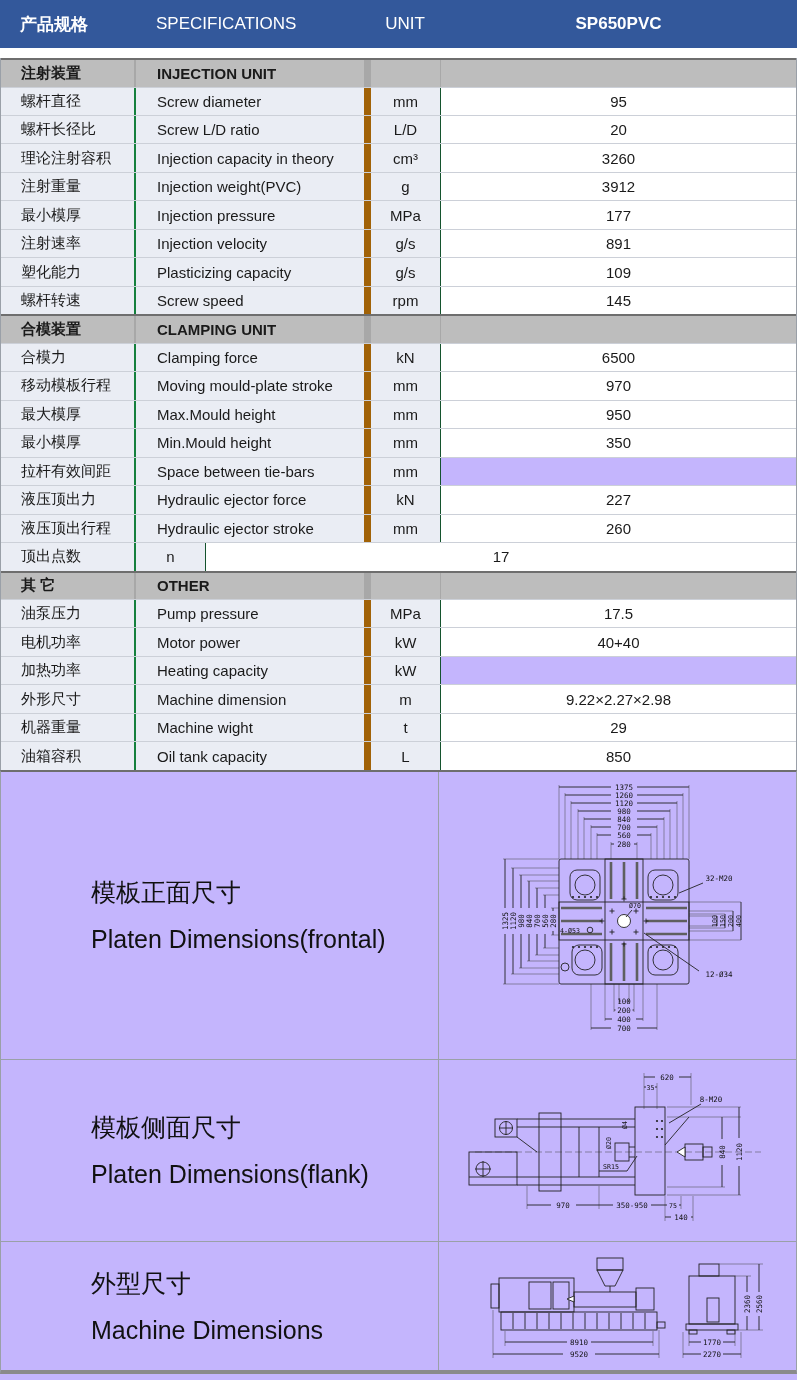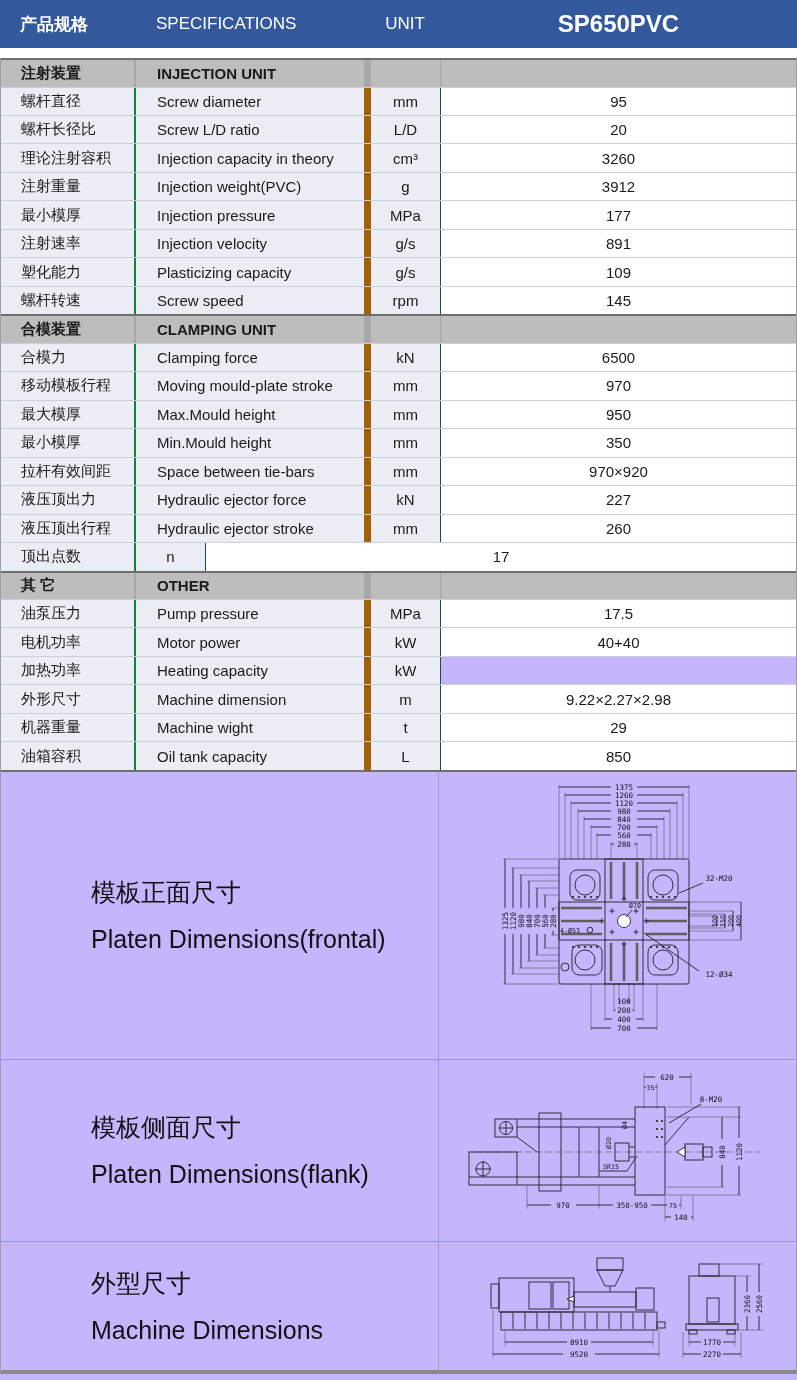--- a/index.html
+++ b/index.html
@@ -4,21 +4,21 @@
 <style>
   html,body{margin:0;padding:0;background:#fff}
   .page{width:797px;height:1380px;position:relative;overflow:hidden;background:#c4b5fd;
         font-family:"Liberation Sans","DejaVu Sans",sans-serif;color:#1a1a1a}
   
   .hdr{height:48px;background:#33589b;display:flex;align-items:center;color:#fff}
   .hc{box-sizing:border-box;display:flex;align-items:center}
   .hc1{width:135px;padding-left:20px;font-size:17px;font-weight:600}
   .hc2{width:235px;padding-left:21px;font-size:17px}
   .hc3{width:70px;justify-content:center;font-size:17px}
-  .hc4{flex:1;justify-content:center;font-size:24px;font-weight:bold}
+  .hc4{flex:1;justify-content:center;font-size:17px;font-weight:bold}
   .gap{height:10px;background:#fff}
   
   .tbl{border-left:1px solid #9aa0a8;border-right:1px solid #9aa0a8;box-sizing:border-box}
   .sechead{height:28.5px;display:flex;background:#bdbdbd;border-top:2px solid #6e6e6e;
            box-sizing:border-box;font-weight:bold}
   .trow{height:28.48px;display:flex;border-top:1px solid #ccd0d8;box-sizing:border-box}
   .trow:first-of-type{border-top:none}
   .c1,.c2,.c3,.c4{box-sizing:border-box;display:flex;align-items:center;font-size:15px}
   .c1{width:135px;padding-left:20px;background:#eaedf4;border-right:2px solid #15803d}
   .c2{width:235px;padding-left:21px;background:#eaedf4;border-right:7px solid #a16207}
@@ -144,21 +144,20 @@
     <div class="trow">
       <div class="c1">最小模厚</div>
       <div class="c2">Min.Mould height</div>
       <div class="c3">mm</div>
       <div class="c4">350</div>
     </div>
     <div class="trow">
       <div class="c1">拉杆有效间距</div>
       <div class="c2">Space between tie-bars</div>
       <div class="c3">mm</div>
-      <div class="c4">970×920</div>
     </div>
     <div class="trow">
       <div class="c1">液压顶出力</div>
       <div class="c2">Hydraulic ejector force</div>
       <div class="c3">kN</div>
       <div class="c4">227</div>
     </div>
     <div class="trow">
       <div class="c1">液压顶出行程</div>
       <div class="c2">Hydraulic ejector stroke</div>

